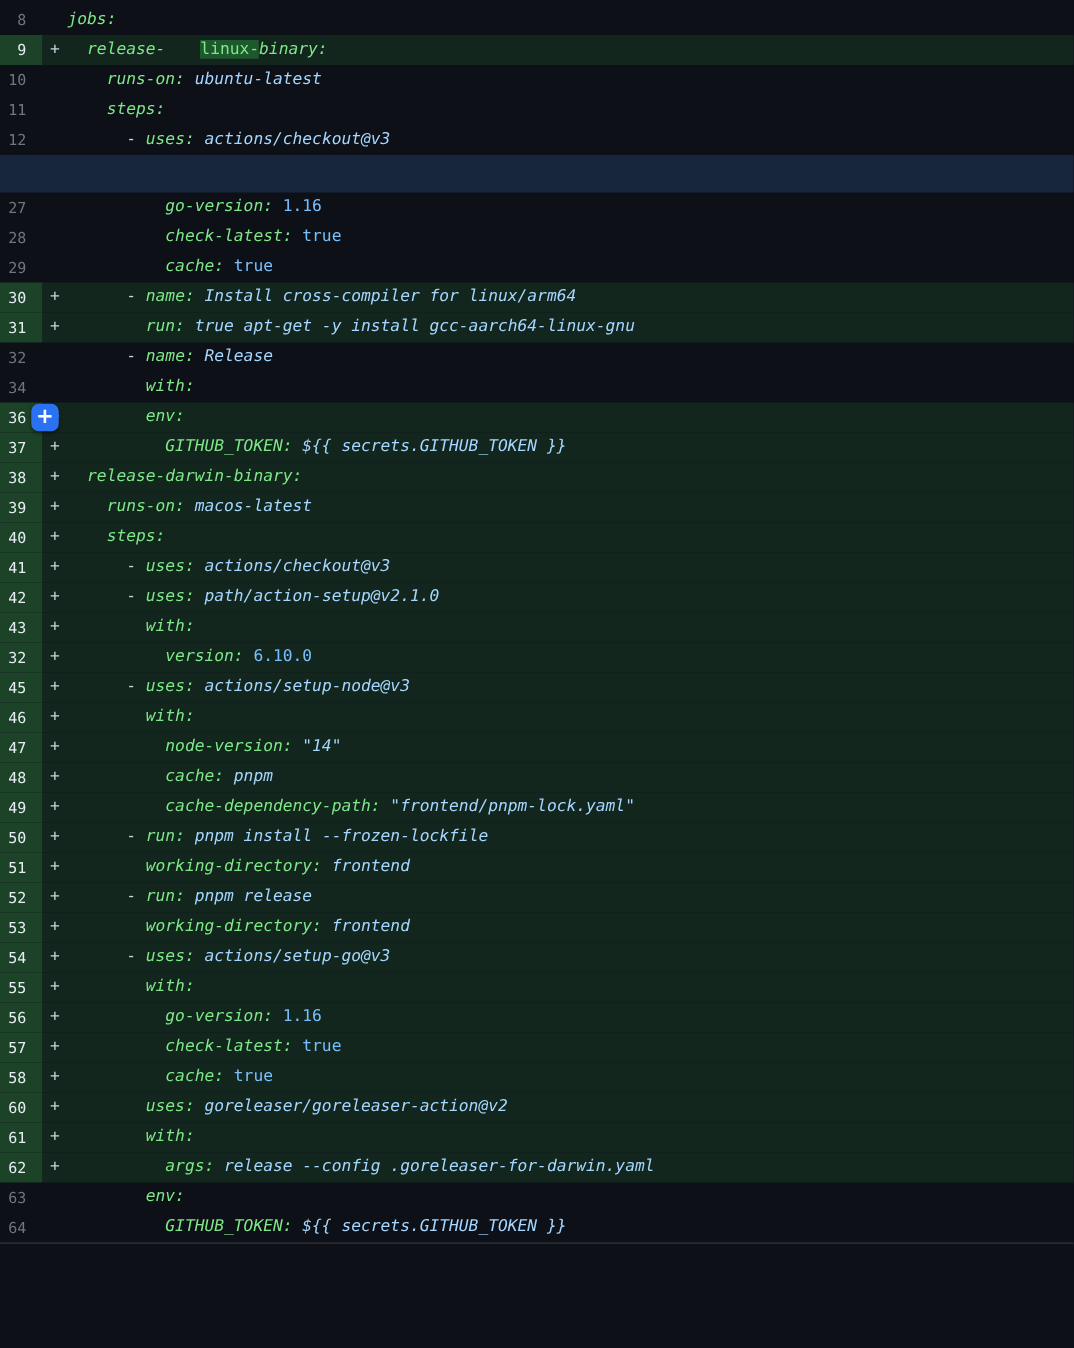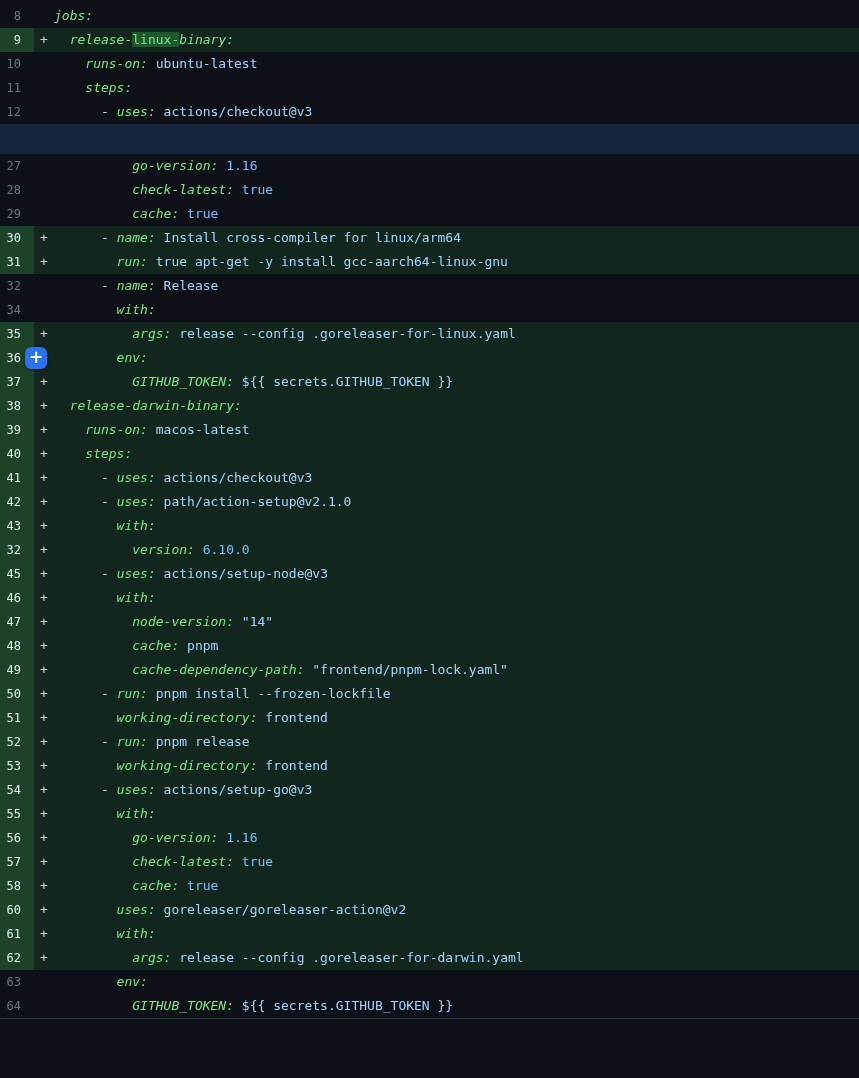--- a/index.html
+++ b/index.html
@@ -48,27 +48,28 @@
   .row.added .code {
     background: var(--added-line-bg, #12261e);
   }
   .marker {
     display: inline-block;
     width: 20px;
     text-align: center;
     color: var(--marker-color, #c9d1d9);
   }
   .seg-key   { color: var(--yaml-key, #7ee787); font-style: italic; }
-  .seg-str   { color: var(--yaml-string, #a5d6ff); }
+  .seg-str   { color: var(--yaml-string, #a5d6ff); font-style: italic; }
   .seg-const { color: var(--yaml-constant, #79c0ff); }
   .seg-plain { color: var(--text-default, #c9d1d9); }
   .seg-key-hl {
     color: var(--yaml-key, #7ee787);
     background: var(--word-highlight-bg, rgba(46,160,67,0.42));
     border-radius: 0;
+    margin-left: 28px;
   }
   .hunk-band {
     height: 30px;
     background: var(--hunk-band-bg, #17253d);
     cursor: pointer;
   }
   .comment-btn {
     position: absolute;
     left: 25px;
     top: 1px;
@@ -143,24 +144,20 @@
     </div>
     <div class="row">
       <div class="num">32</div>
       <div class="code"><span class="marker"></span><span class="seg-plain">      - </span><span class="seg-key">name:</span><span class="seg-str"> Release</span></div>
     </div>
     <div class="row">
       <div class="num">34</div>
       <div class="code"><span class="marker"></span><span class="seg-key">        with:</span></div>
     </div>
     <div class="row added">
-      <div class="num">35</div>
-      <div class="code"><span class="marker">+</span><span class="seg-key">          args:</span><span class="seg-str"> release --config .goreleaser-for-linux.yaml</span></div>
-    </div>
-    <div class="row added">
       <div class="num">36</div>
       <div class="code"><span class="marker">+</span><span class="seg-key">        env:</span></div>
       <div class="comment-btn">
         <span class="plus">+</span>
       </div>
     </div>
     <div class="row added">
       <div class="num">37</div>
       <div class="code"><span class="marker">+</span><span class="seg-key">          GITHUB_TOKEN:</span><span class="seg-str"> ${{ secrets.GITHUB_TOKEN }}</span></div>
     </div>

